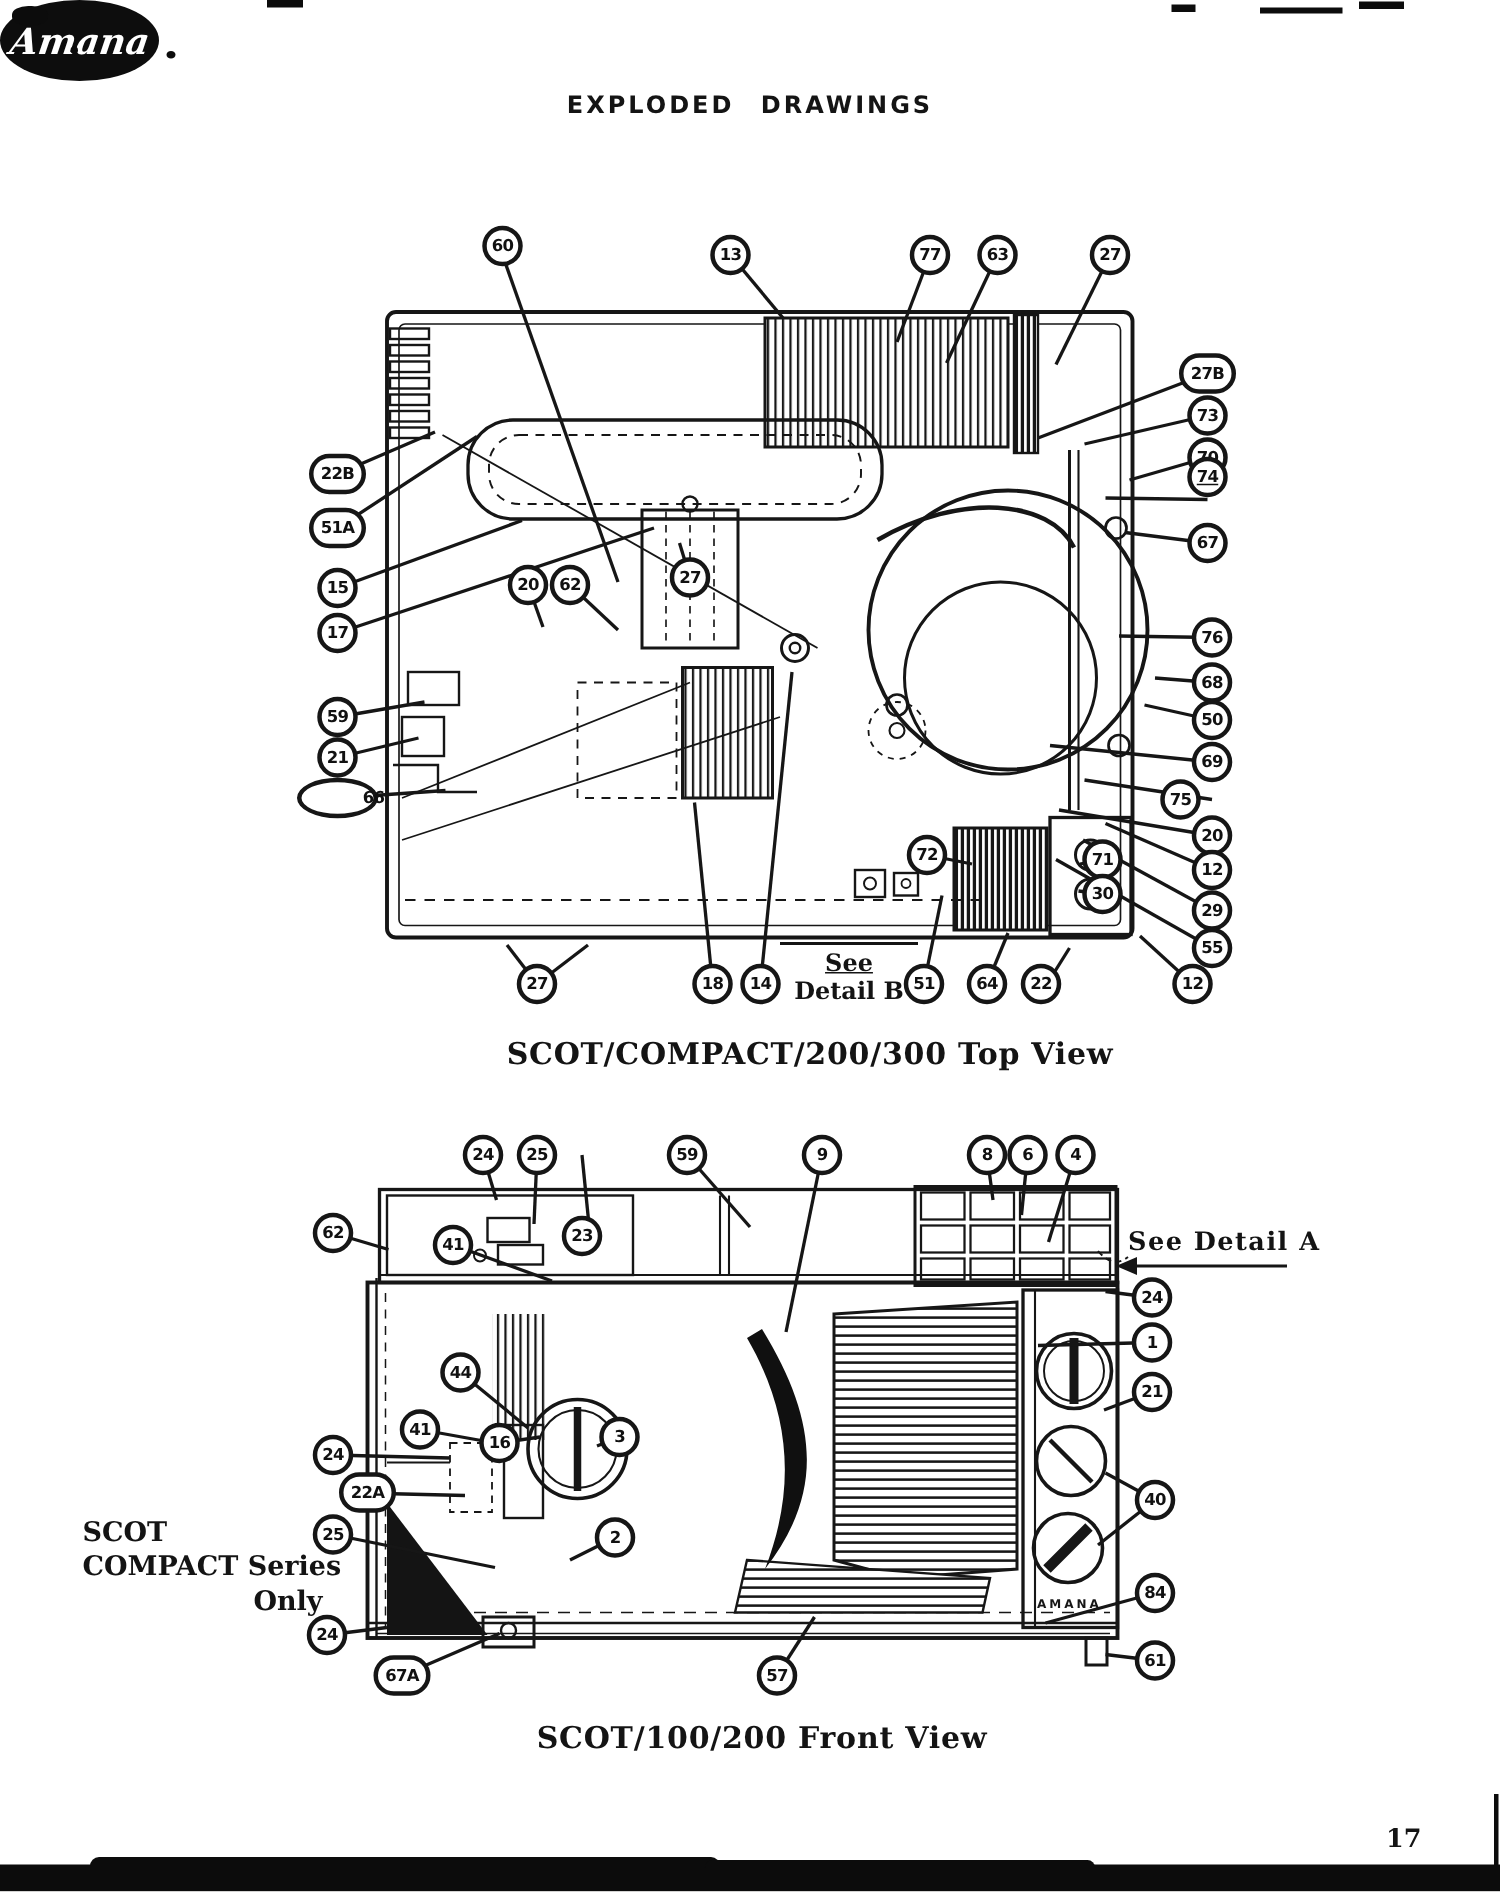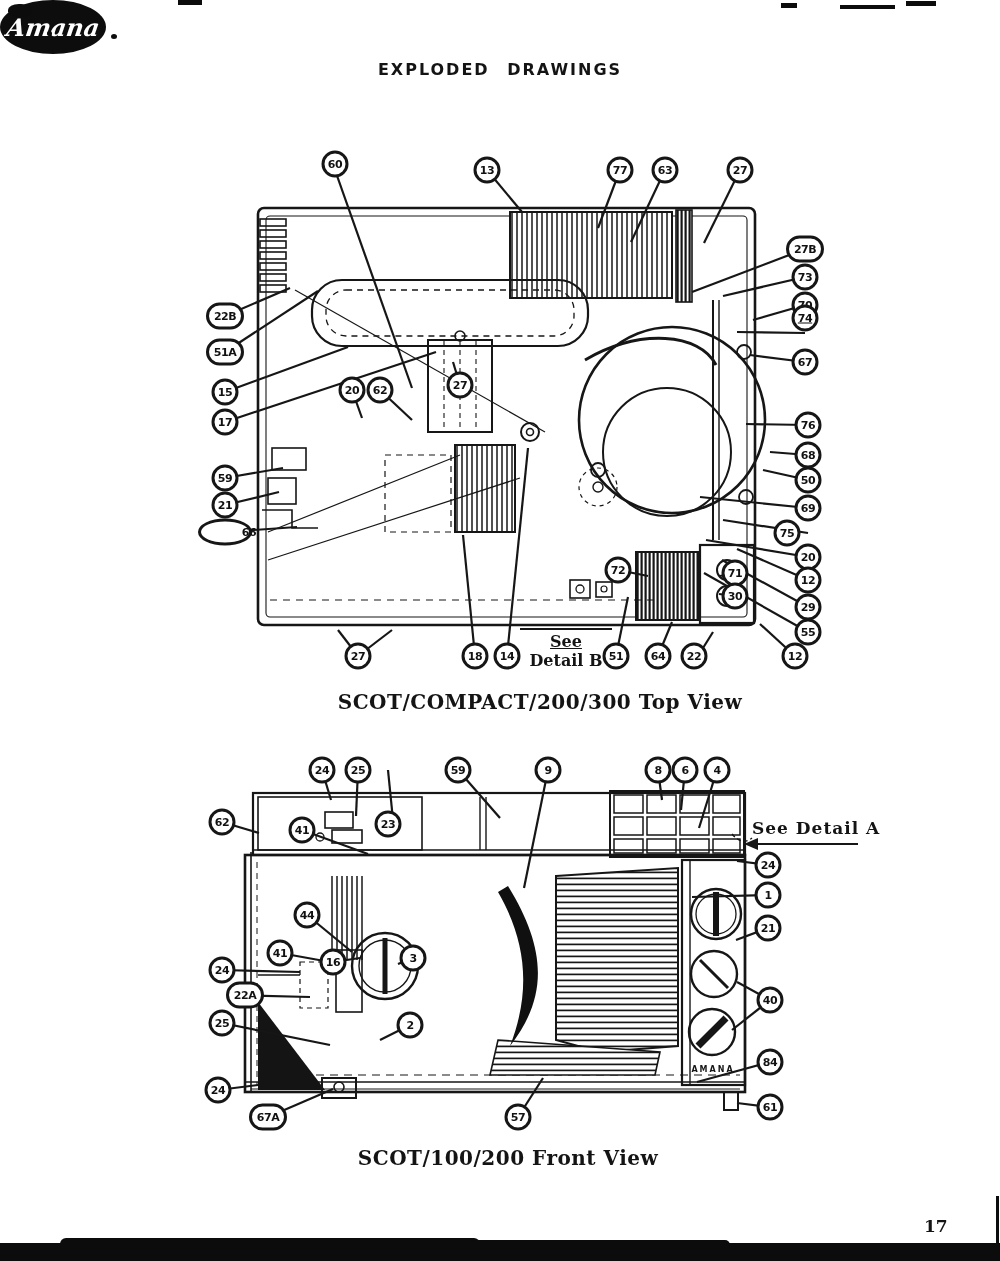--- a/index.html
+++ b/index.html
@@ -258,20 +258,25 @@
   <div class="txt caption" id="caption-top">SCOT/COMPACT/200/300 Top View</div>
   <div class="txt caption" id="caption-front">SCOT/100/200 Front View</div>
 
   <div class="txt" id="see-detail-b">
     <div style="text-decoration:underline;">See</div>
     <div>Detail B</div>
   </div>
 
   <div class="txt" id="see-detail-a">See Detail A</div>
 
+  <div class="txt" id="side-note">
+    <div>SCOT</div>
+    <div>COMPACT Series</div>
+    <div class="l3">Only</div>
+  </div>
 
   <div id="brand-logo">
     <span>Amana</span>
   </div>
 
   <div class="txt" id="page-number">17</div>
 
   <div class="artifact" style="left:8px;top:4px;width:24px;height:13px;border-radius:45%;"></div>
   <div class="artifact" style="left:47px;top:31px;width:5px;height:5px;border-radius:50%;"></div>
   <div class="artifact" style="left:111px;top:34px;width:6px;height:5px;border-radius:50%;"></div>

